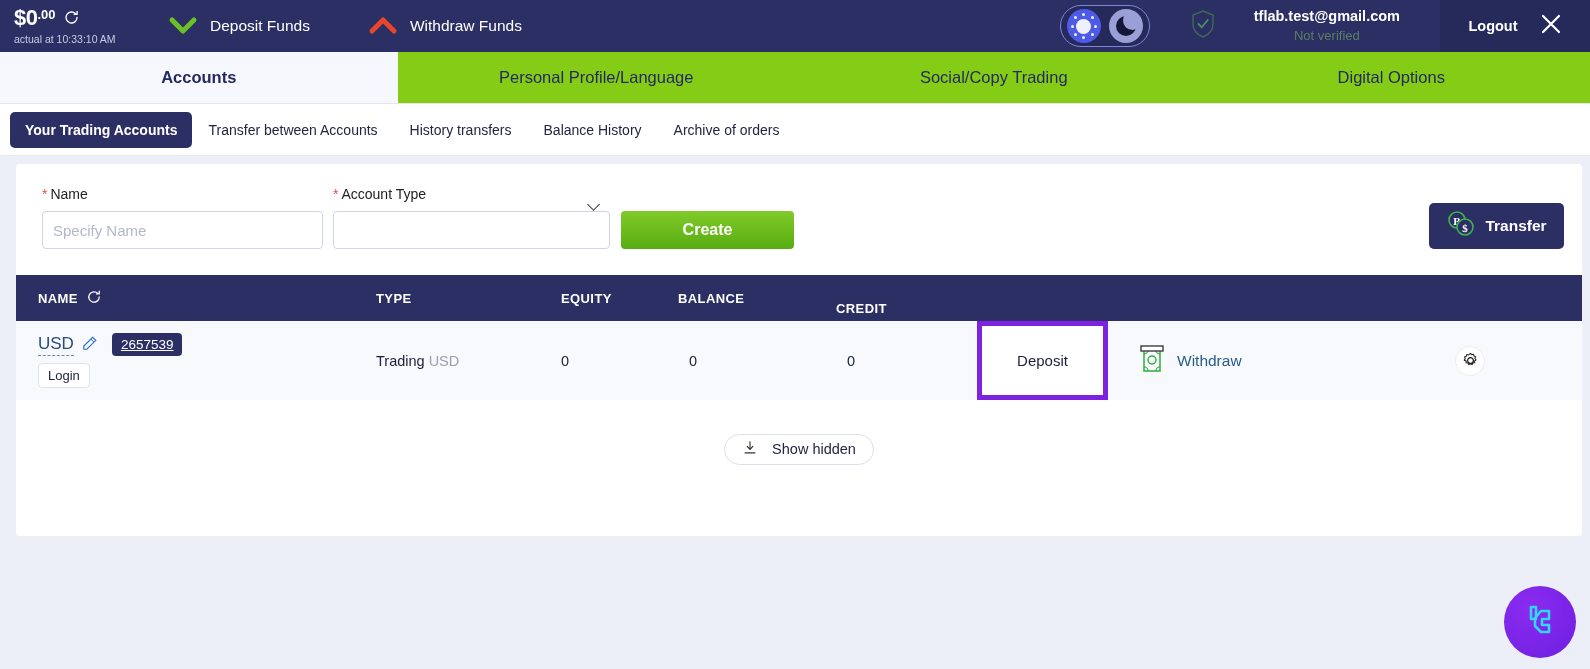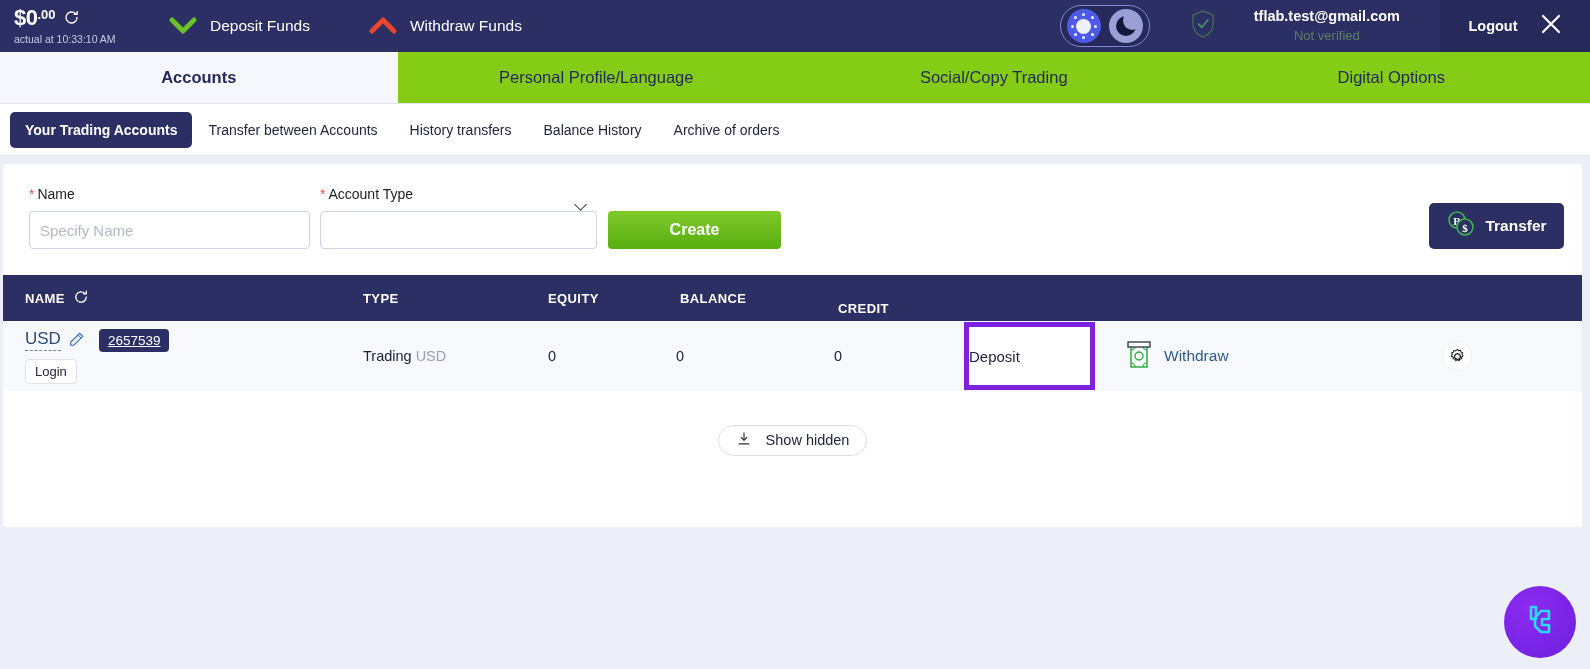--- a/index.html
+++ b/index.html
@@ -112,21 +112,21 @@
   .subnav-item {
     font-size: 14px; color: #22263f; padding: 0 16px; height: 36px;
     display:flex; align-items:center; cursor:pointer;
   }
   .subnav-item.active {
     background: #2b2f63; color: #fff; font-weight: bold;
     border-radius: 5px; padding: 0 15px;
   }
 
   
-  .page { padding: 8px 8px 0 3px; }
+  .page { padding: 8px 8px 0 16px; }
   .card { background:#fff; border-radius: 4px; }
 
   .formrow {
     display: flex; align-items: flex-end; padding: 22px 26px 26px 26px;
     position: relative;
   }
   .field { display:flex; flex-direction: column; }
   .field-label {
     font-size: 14px; color: #222; margin-bottom: 9px;
   }
@@ -162,21 +162,21 @@
   }
   .transferbtn .t-label { color:#fff; font-size:15.5px; font-weight:bold; }
 
   
   .thead {
     background:#2b2f63; height: 46px; display:flex; align-items:center;
     color:#fff; font-size: 13px; font-weight: bold; letter-spacing:0.4px;
   }
   .c-name   { width: 360px; padding-left: 22px; display:flex; align-items:center; gap:8px;}
   .c-type   { width: 185px; }
-  .c-equity { width: 132px; }
+  .c-equity { width: 117px; }
   .c-balance{ width: 158px; }
   .c-credit { width: 130px; margin-top: 20px; }
   .c-dep    { width: 160px; }
   .c-wdr    { width: 240px; }
   .c-gear   { width: 180px; }
 
   .trow {
     display:flex; align-items:center; min-height: 70px;
     background:#f7f9fd; font-size: 14.5px; color:#1b1f3b;
   }
@@ -197,21 +197,21 @@
   }
   .typecell { width: 185px; }
   .type-sub { color:#9aa0b4; margin-left: 4px; }
   .numcell-e { width: 128px; }
   .numcell-b { width: 158px; }
   .numcell-c { width: 130px; }
 
   .depcell { width: 160px; display:flex; align-items:center; }
   .dep-highlight {
     border: 5px solid #7c22e0; background:#fff;
-    width: 131px; height: 68px; display:flex; align-items:center; 
+    width: 131px; height: 79px; display:flex; align-items:center; justify-content:center;
   }
   .dep-label { font-size: 15px; color:#1b1f3b; cursor:pointer; }
 
   .wdrcell { width: 240px; display:flex; align-items:center; gap: 10px; cursor:pointer;}
   .wdr-label { font-size: 15.5px; color:#2a5c8a; }
 
   .gearcell { width: 180px; display:flex; align-items:center; justify-content:flex-end; padding-right: 72px;}
   .gear-btn {
     width: 30px; height: 30px; border-radius:50%; background:#fff;
     border:1px solid #eceef5;

